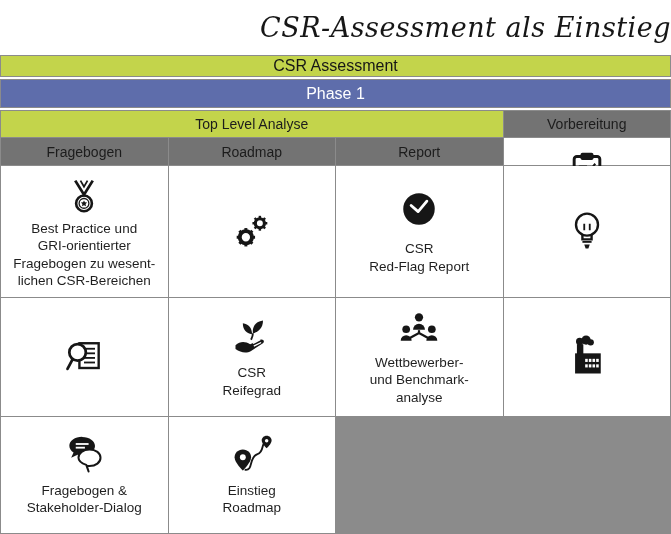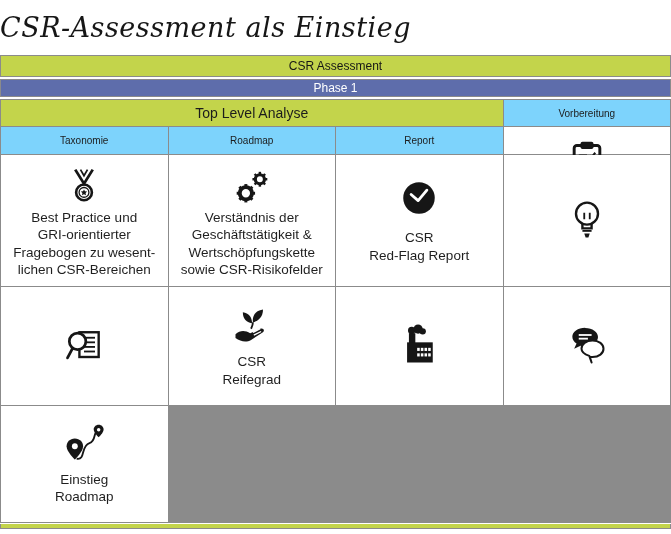--- a/index.html
+++ b/index.html
@@ -1,41 +1,41 @@
 <!DOCTYPE html>
 <html><head>
 <meta charset="utf-8">
 <style>
   html,body{margin:0;padding:0;background:#fff;}
   .page{
     width:671px;height:534px;box-sizing:border-box;background:#fff;
     font-family:"Liberation Sans","DejaVu Sans",sans-serif;color:#1c1c1c;
     overflow:hidden;position:relative;
   }
-  .title-wrap{height:55px;display:flex;align-items:center;justify-content:flex-start;}
+  .title-wrap{height:55px;display:flex;align-items:center;justify-content:flex-end;}
   .title{
     font-family:"DejaVu Serif","Liberation Serif",serif;
     font-style:italic;font-size:27px;font-weight:500;letter-spacing:.5px;color:#161616;
   }
   .bar{
     box-sizing:border-box;border:1px solid #8b8b8b;height:22px;
     display:flex;align-items:center;justify-content:center;
-    font-size:12px;
+    font-size:16px;
   }
   .bar.green{background:#c3d44b;color:#161616;margin-bottom:2px;}
-  .bar.blue{background:#5e6dab;color:#ffffff;height:18px;margin-bottom:2px;}
+  .bar.blue{background:#5e6dab;color:#ffffff;height:29px;margin-bottom:2px;}
   .grid{
     box-sizing:border-box;border:1px solid #8b8b8b;background:#8b8b8b;
     display:grid;grid-template-columns:repeat(4,1fr);
     grid-template-rows:26px 27px 131px 118px 116px;gap:1px;
   }
   .gcell{background:#fff;display:flex;align-items:center;justify-content:center;}
   .ghead{background:#c3d44b;font-size:14px;}
   .ghead.span3{grid-column:1/4;align-items:center;}
-  .chead{background:#7dd3fc;font-size:10px;}
+  .chead{background:#737373;font-size:14px;}
   .content{
     background:#fff;flex-direction:column;justify-content:space-evenly;
     padding:12px 3px;box-sizing:border-box;
   }
   .cell-text{
     font-size:13.5px;line-height:1.28;text-align:center;white-space:pre-line;color:#1f1f1f;
   }
   .icon{display:flex;align-items:center;justify-content:center;}
   .icon svg{display:block;}
   .bottom-strip{height:5px;background:#c3d44b;border:1px solid #8b8b8b;border-top:none;box-sizing:border-box;margin-top:1px;}
@@ -60,21 +60,21 @@
   <div class="grid">
 
     <div class="gcell ghead span3">
       <span>Top Level Analyse</span>
     </div>
 
     <div class="gcell chead">
       <span>Vorbereitung</span>
     </div>
     <div class="gcell chead">
-      <span>Taxonomie</span>
+      <span>Fragebogen</span>
     </div>
     <div class="gcell chead">
       <span>Roadmap</span>
     </div>
     <div class="gcell chead">
       <span>Report</span>
     </div>
 
     <div class="gcell content">
       <span class="icon">
@@ -133,24 +133,20 @@
               <line x1="33" y1="19.7" x2="33" y2="22.5"></line>
             <line x1="24.5" y1="14" x2="27.3" y2="14"></line>
               <line x1="38.7" y1="14" x2="41.5" y2="14"></line>
             <line x1="27" y1="8" x2="29" y2="10"></line>
               <line x1="37" y1="18" x2="39" y2="20"></line>
             <line x1="27" y1="20" x2="29" y2="18"></line>
               <line x1="37" y1="10" x2="39" y2="8"></line>
           </g>
         </svg>
       </span>
-      <div class="cell-text">Verständnis der
-Geschäftstätigkeit &amp;
-Wertschöpfungskette
-sowie CSR-Risikofelder</div>
     </div>
 
     <div class="gcell content">
       <span class="icon">
         <svg viewBox="0 0 48 48" width="42" height="42">
           <circle cx="24" cy="24" r="18" fill="#161616"></circle>
           <polyline points="15,20 23,27 33,15" fill="none" stroke="#ffffff" stroke-width="3.2" stroke-linecap="round" stroke-linejoin="round"></polyline>
         </svg>
       </span>
       <div class="cell-text">CSR
@@ -198,20 +194,41 @@
           <g stroke="#ffffff" stroke-width="1.5">
             <line x1="25" y1="31" x2="33" y2="27"></line>
               <line x1="26" y1="34" x2="34" y2="30"></line>
           </g>
         </svg>
       </span>
       <div class="cell-text">CSR
 Reifegrad</div>
     </div>
 
+    <div class="gcell content">
+      <span class="icon">
+        <svg viewBox="0 0 48 48" width="44" height="44">
+          <g fill="#161616">
+            <circle cx="24" cy="8" r="4.5"></circle>
+            <path d="M17.5 21.5 a6.5 6.5 0 0 1 13 0 z"></path>
+            <circle cx="10" cy="21" r="4.2"></circle>
+            <path d="M4 33.5 a6 6 0 0 1 12 0 z"></path>
+            <circle cx="38" cy="21" r="4.2"></circle>
+            <path d="M32 33.5 a6 6 0 0 1 12 0 z"></path>
+          </g>
+          <g stroke="#161616" stroke-width="2.4" fill="none">
+            <polyline points="13,31 24,25 35,31"></polyline>
+            <line x1="24" y1="22" x2="24" y2="25"></line>
+          </g>
+        </svg>
+      </span>
+      <div class="cell-text">Wettbewerber-
+und Benchmark-
+analyse</div>
+    </div>
 
     <div class="gcell content">
       <span class="icon">
         <svg viewBox="0 0 48 48" width="44" height="44">
           <g fill="#161616">
             <circle cx="16" cy="7" r="4"></circle>
               <circle cx="23" cy="5.5" r="5"></circle>
               <circle cx="28" cy="8" r="3.5"></circle>
             <rect x="13" y="10" width="7" height="12"></rect>
             <rect x="11" y="20" width="28" height="22"></rect>
@@ -234,20 +251,22 @@
       <span class="icon">
         <svg viewBox="0 0 48 48" width="44" height="44">
           <path d="M22 4 c-8 0 -14 4.5 -14 10 c0 3 1.8 5.6 4.6 7.4 L10 27 l7 -3.3 c1.6 .4 3.3 .6 5 .6 c8 0 14 -4.5 14 -10 s-6 -10 -14 -10 z" fill="#161616"></path>
           <g stroke="#ffffff" stroke-width="2">
               <line x1="15" y1="12" x2="29" y2="12"></line>
               <line x1="15" y1="16" x2="25" y2="16"></line>
             </g>
           <path d="M30 18 c7 0 12 4 12 9 c0 5 -5 9 -12 9 c-1 0 -2 -.1 -3 -.3 L29 42 l-2.5 -7.2 C22 33.3 18 30.5 18 27 c0 -5 5 -9 12 -9 z" fill="#ffffff" stroke="#161616" stroke-width="2.2" stroke-linejoin="round"></path>
         </svg>
       </span>
+      <div class="cell-text">Fragebogen &amp;
+Stakeholder-Dialog</div>
     </div>
 
     <div class="gcell content">
       <span class="icon">
         <svg viewBox="0 0 48 48" width="44" height="44">
           <path d="M16 40 c10 2 4 -14 14 -17 c8 -2.5 3 -12 10 -14" fill="none" stroke="#161616" stroke-width="2"></path>
           <path d="M14 18 c-5.5 0 -9 4 -9 8.5 c0 6 9 14.5 9 14.5 s9 -8.5 9 -14.5 c0 -4.5 -3.5 -8.5 -9 -8.5 z" fill="#161616"></path>
           <circle cx="14" cy="26.5" r="3.2" fill="#ffffff"></circle>
           <path d="M40 3 c-3.2 0 -5.4 2.4 -5.4 5.2 c0 3.6 5.4 8.4 5.4 8.4 s5.4 -4.8 5.4 -8.4 c0 -2.8 -2.2 -5.2 -5.4 -5.2 z" fill="#161616"></path>
           <circle cx="40" cy="8.4" r="1.9" fill="#ffffff"></circle>

